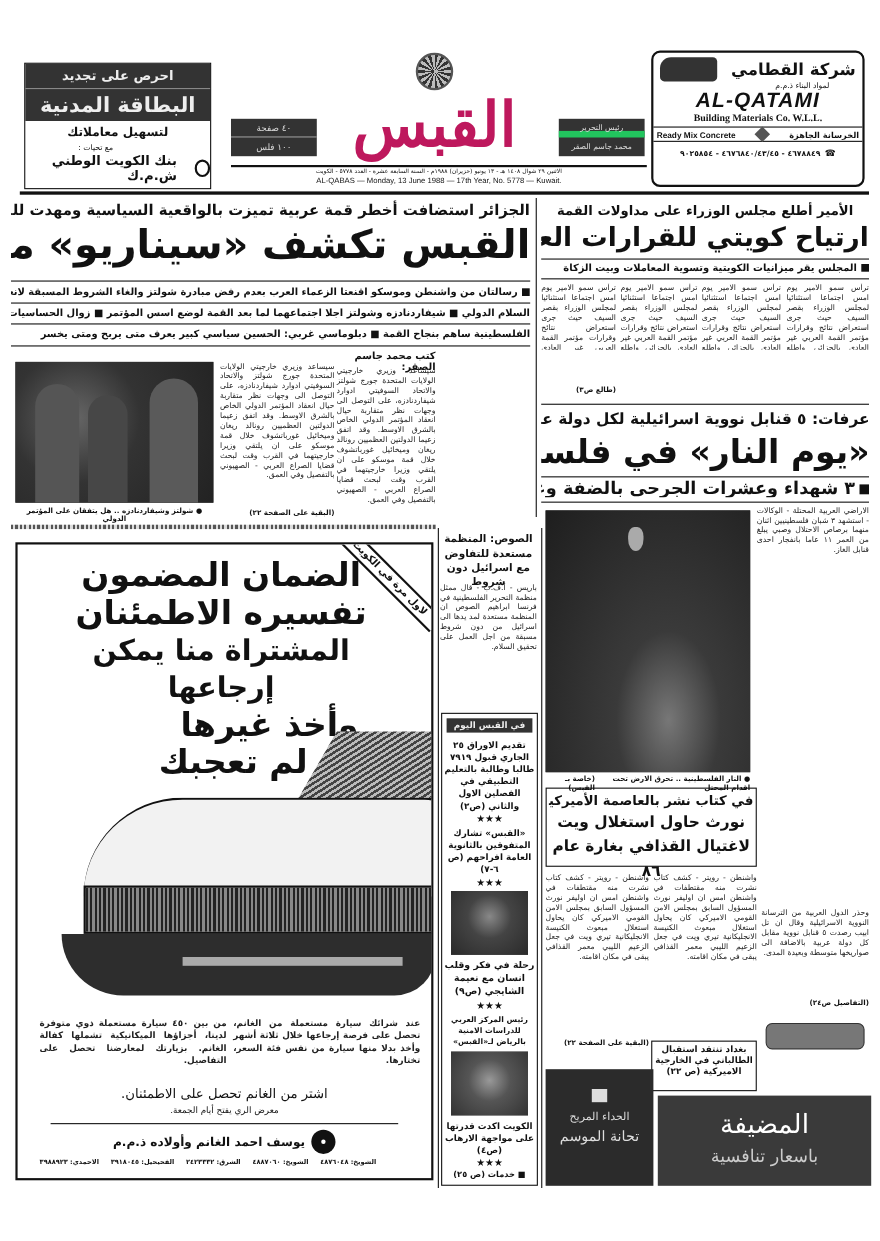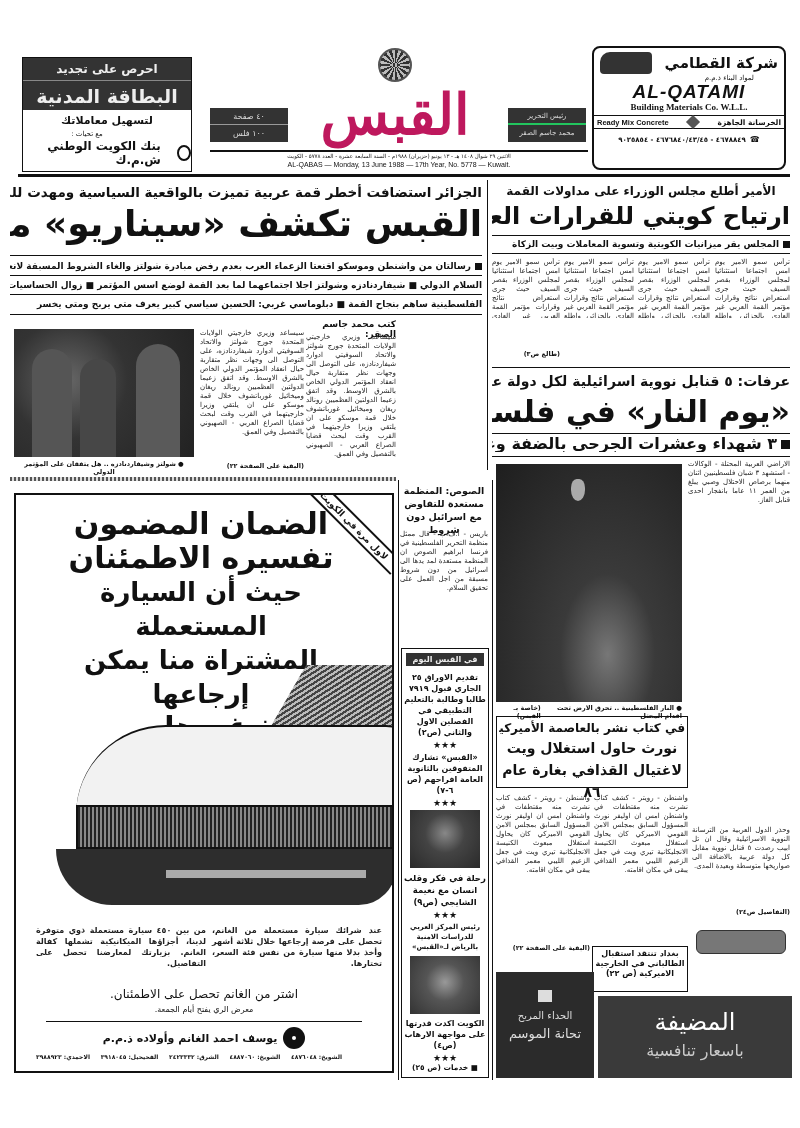--- a/index.html
+++ b/index.html
@@ -33,21 +33,21 @@
   <div style="height:17px;line-height:17px;border-bottom:1px solid #999">٤٠ صفحة</div>
   <div style="height:17px;line-height:17px">١٠٠ فلس</div>
 </div>
 
 <div class="abs" style="left:300px;top:48px;width:190px;height:104px;text-align:center">
   <div style="margin:0 auto;width:34px;height:34px;border-radius:50%;background:repeating-conic-gradient(#333 0 12deg,#bbb 12deg 24deg);border:2px solid #555"></div>
   <div style="font-family:'DejaVu Serif',serif;font-size:56px;font-weight:bold;line-height:64px;color:#be185d;letter-spacing:-2px">القبس</div>
 </div>
 
 <div class="abs" style="left:508px;top:108px;width:78px;height:34px;background:#333;color:#ddd;font-size:7px;text-align:center">
-  <div style="height:17px;line-height:17px;border-bottom:2px solid #22c55e">رئيس التحرير</div>
+  <div style="height:17px;line-height:17px;border-bottom:6px solid #22c55e">رئيس التحرير</div>
   <div style="height:17px;line-height:17px">محمد جاسم الصقر</div>
 </div>
 
 <div class="rule" style="left:210px;top:150px;width:378px;height:2px"></div>
 <div class="abs" style="left:210px;top:153px;width:378px;font-size:5.5px;line-height:7px;text-align:center;white-space:nowrap;overflow:hidden">الاثنين ٢٩ شوال ١٤٠٨ هـ - ١٣ يونيو (حزيران) ١٩٨٨م - السنة السابعة عشرة - العدد ٥٧٧٨ - الكويت</div>
 <div class="abs ltr" style="left:210px;top:160px;width:378px;font-size:7px;line-height:9px;text-align:center;white-space:nowrap;font-family:'Liberation Sans',sans-serif">AL-QABAS — Monday, 13 June 1988 — 17th Year, No. 5778 — Kuwait.</div>
 
 <div class="abs box" style="left:592px;top:46px;width:194px;height:124px;border-radius:8px;border-width:2px">
   <div style="display:flex;align-items:center;justify-content:space-between;padding:4px 6px 0">
     <span style="font-size:15px;font-weight:bold">شركة القطامي</span>
@@ -166,21 +166,20 @@
   <div style="font-size:24px;line-height:32px;color:#ffffff">المضيفة</div>
   <div style="font-size:16px;line-height:26px;color:#ccc">باسعار تنافسية</div>
 </div>
 
 <div class="rule" style="left:10px;top:477px;width:386px;height:4px;background:repeating-linear-gradient(90deg,#555 0 2px,#ddd 2px 4px)"></div>
 <div class="abs box" style="left:14px;top:493px;width:380px;height:580px;border-width:2px;overflow:hidden">
   <div style="position:absolute;right:-22px;top:22px;transform:rotate(45deg);background:#fff;border-top:2px solid #111;border-bottom:2px solid #111;font-size:9px;font-weight:bold;width:120px;text-align:center;line-height:14px">لاول مرة في الكويت</div>
   <div style="position:absolute;right:36px;top:12px;width:310px;text-align:center">
     <div style="font-size:30px;font-weight:bold;line-height:34px">الضمان المضمون</div>
     <div style="font-size:30px;font-weight:bold;line-height:34px">تفسيره الاطمئنان</div>
-    <div style="font-size:26px;font-weight:bold;line-height:34px">حيث أن السيارة المستعملة</div>
     <div style="font-size:26px;font-weight:bold;line-height:34px">المشتراة منا يمكن إرجاعها</div>
     <div style="font-size:30px;font-weight:bold;line-height:34px;text-align:right;padding-right:30px">وأخذ غيرها</div>
     <div style="font-size:30px;font-weight:bold;line-height:34px;text-align:right;padding-right:30px">إن لم تعجبك</div>
   </div>
 
   <div style="position:absolute;left:40px;top:170px;width:340px;height:250px">
     <div style="position:absolute;left:230px;top:0;width:120px;height:70px;background:repeating-linear-gradient(135deg,#444 0 3px,#bbb 3px 6px);transform:skewX(-30deg)"></div>
     <div style="position:absolute;left:20px;top:60px;width:340px;height:90px;background:#f2f2f2;border-top:2px solid #111;border-radius:120px 40px 0 0"></div>
     <div style="position:absolute;left:20px;top:140px;width:320px;height:44px;background:repeating-linear-gradient(90deg,#222 0 2px,#888 2px 4px);border:2px solid #111"></div>
     <div style="position:absolute;left:0;top:184px;width:340px;height:56px;background:#2d2d2d;border-radius:0 0 40px 60px"></div>

